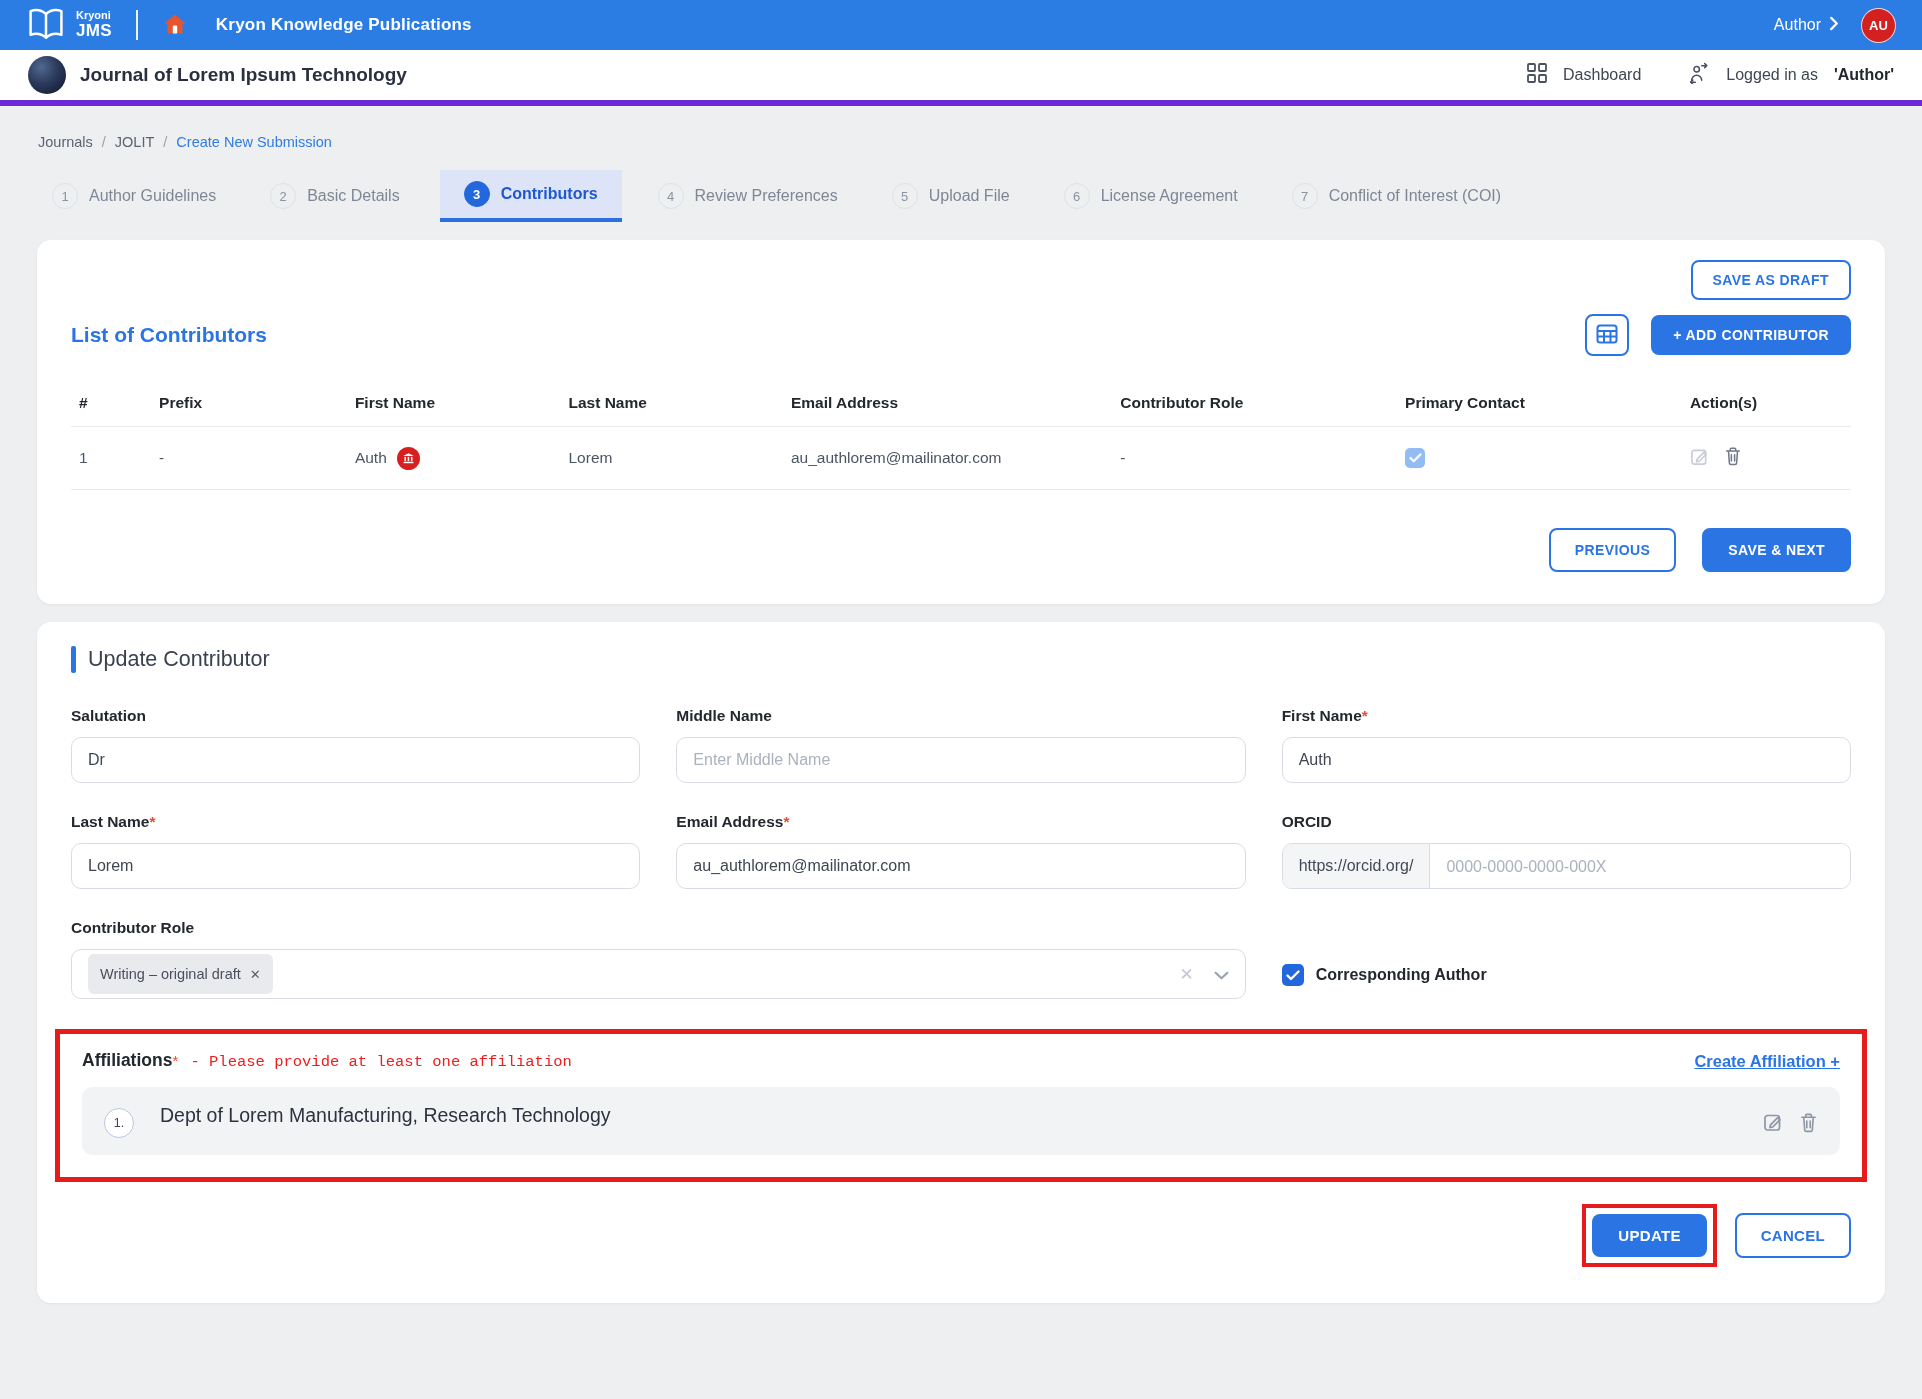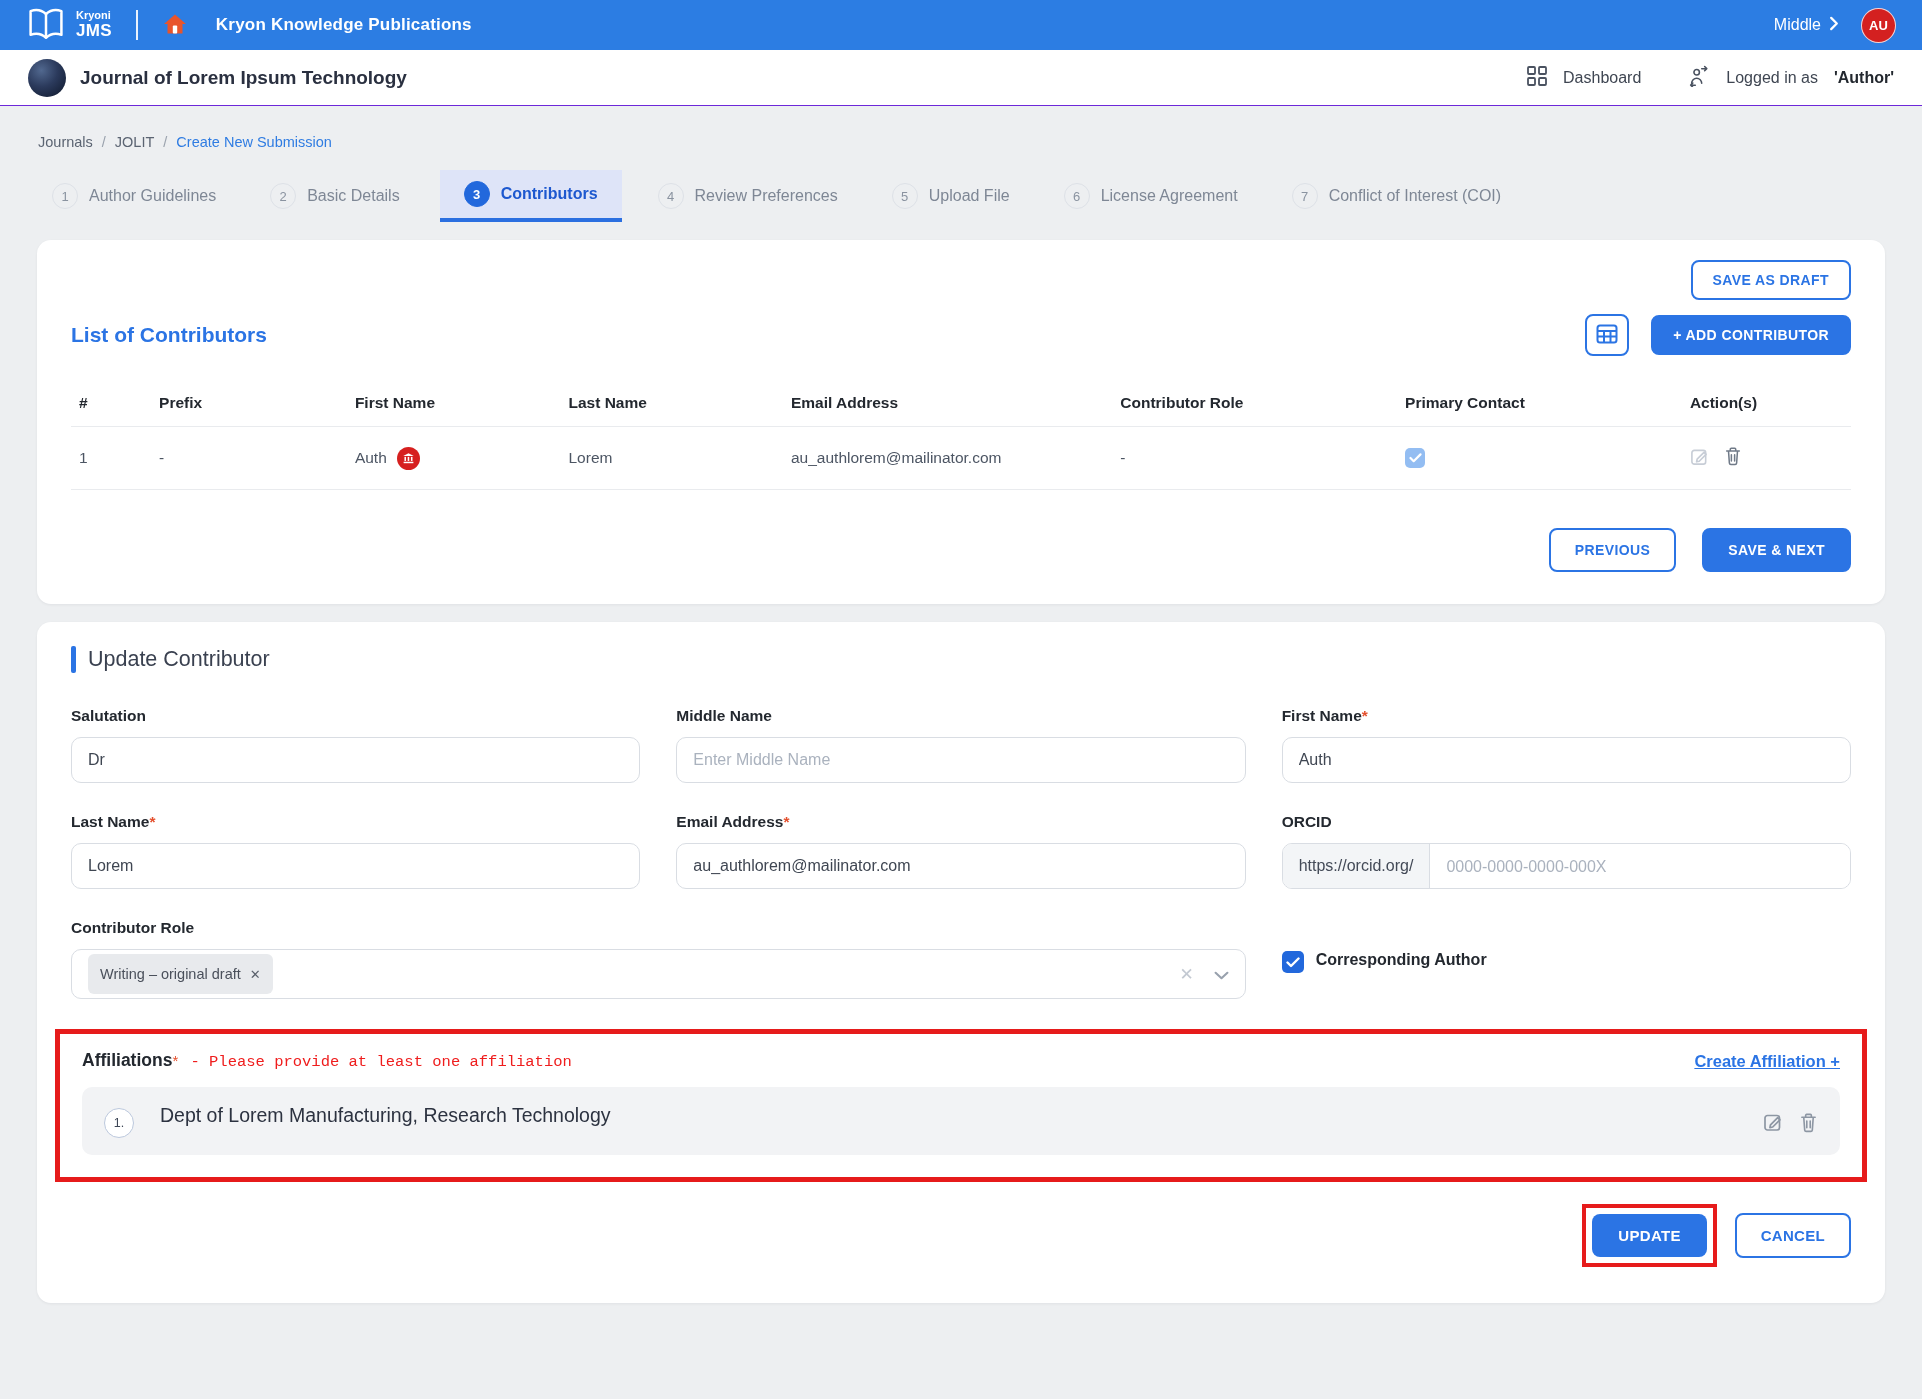--- a/index.html
+++ b/index.html
@@ -22,21 +22,21 @@
   .publisher { font-size:17px; font-weight:700; letter-spacing:.2px; }
   .topbar-spacer { flex:1; }
   .lang { display:flex; align-items:center; gap:8px; font-size:16px; cursor:pointer; }
   .avatar {
     width:35px; height:35px; border-radius:50%; background:#d42020;
     border:1px solid rgba(255,255,255,.8); display:flex; align-items:center; justify-content:center;
     font-size:13px; font-weight:700; margin-left:22px; cursor:pointer;
   }
   
   .jheader {
-    height:56px; background:#fff; border-bottom:1px solid #6d28d9;
+    height:56px; background:#fff; border-bottom:6px solid #6d28d9;
     display:flex; align-items:center; padding:0 28px;
   }
   .javatar {
     width:38px; height:38px; border-radius:50%;
     background:radial-gradient(circle at 35% 30%, #51688f 0%, #2b3a5c 45%, #0d1628 100%);
   }
   .jtitle { font-size:19px; font-weight:700; color:#2a3040; margin-left:14px; }
   .jheader-right { margin-left:auto; display:flex; align-items:center; gap:46px; }
   .jh-item { display:flex; align-items:center; gap:16px; font-size:16px; color:#3f4652; cursor:pointer; }
   .jh-item b { font-weight:800; color:#23282f; }
@@ -123,21 +123,21 @@
     height:50px; border:1px solid #d9dde3; border-radius:10px;
     display:flex; align-items:center; justify-content:space-between; padding:0 16px; cursor:pointer;
   }
   .tag {
     background:#e8eaed; border-radius:6px; padding:12px 12px; font-size:14.5px; color:#4a505b;
     display:flex; align-items:center; gap:9px;
   }
   .tag-x { font-weight:700; font-size:13px; color:#5a616c; cursor:pointer; }
   .msel-right { display:flex; align-items:center; gap:20px; }
   .clear-x { font-size:17px; color:#c3c9d2; font-weight:600; cursor:pointer; }
-  .corr-field { grid-column:3; display:flex; align-items:flex-start; gap:12px; margin-top:32px; }
+  .corr-field { grid-column:3; display:flex; align-items:center; gap:12px; margin-top:32px; }
   .corr-label { font-size:16px; font-weight:700; color:#23282f; }
   
   .aff-box { margin:30px -16px 0; border:5px solid #e61b1b; padding:16px 22px 22px; }
   .aff-head { display:flex; justify-content:space-between; align-items:flex-end; }
   .aff-title { font-size:17.5px; font-weight:700; color:#23282f; }
   .aff-err { font-size:15.5px; color:#ef1d1d; margin-left:8px; font-weight:500;font-family:Liberation Mono, monospace; }
   .aff-link { font-size:16.5px; font-weight:700; color:#2b74e4; text-decoration:underline; cursor:pointer; }
   .aff-item {
     margin-top:16px; background:#f2f3f5; border-radius:10px; padding:17px 22px;
     display:flex; gap:26px;
@@ -179,21 +179,21 @@
     <span>
       <svg width="26" height="24" viewBox="0 0 24 24">
         <path d="M12 2.5 L23 12 H19.5 V21.5 H4.5 V12 H1 Z" fill="#e8542c"></path>
         <rect x="9.8" y="13.5" width="4.4" height="8" rx="1" fill="#fff"></rect>
       </svg>
     </span>
     <span class="publisher">Kryon Knowledge Publications</span>
   </div>
   <div class="topbar-spacer"></div>
   <div class="lang">
-    <span>Middle</span>
+    <span>Author</span>
     <span>
       <svg width="10" height="15" viewBox="0 0 10 16">
           <path d="M2 2 L8 8 L2 14" stroke="#fff" stroke-width="2.4" fill="none" stroke-linecap="round" stroke-linejoin="round"></path>
         </svg>
     </span>
   </div>
   <div class="avatar">
     <span>AU</span>
   </div>
 </div>

